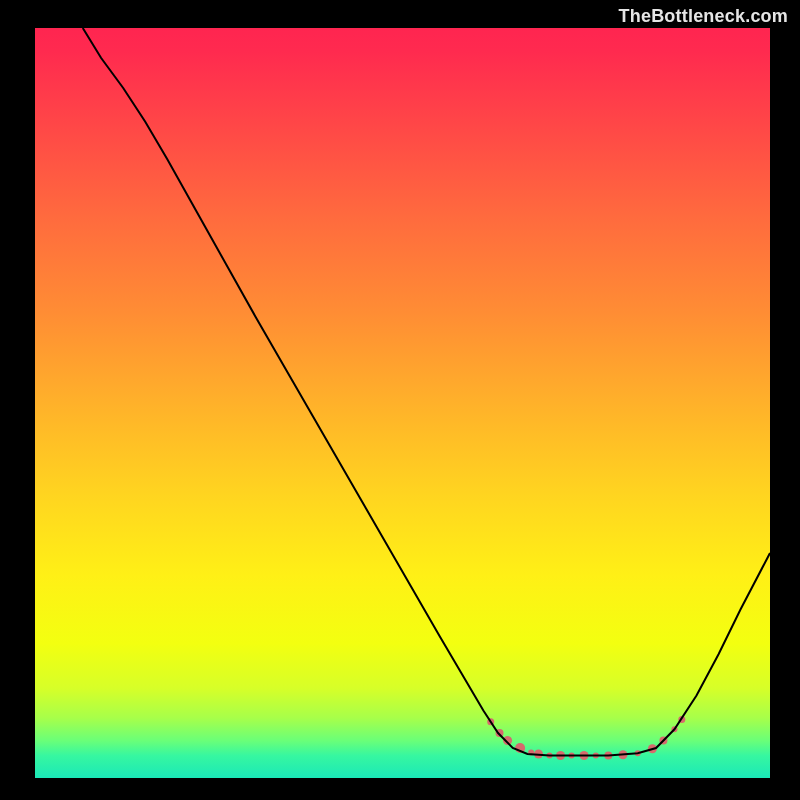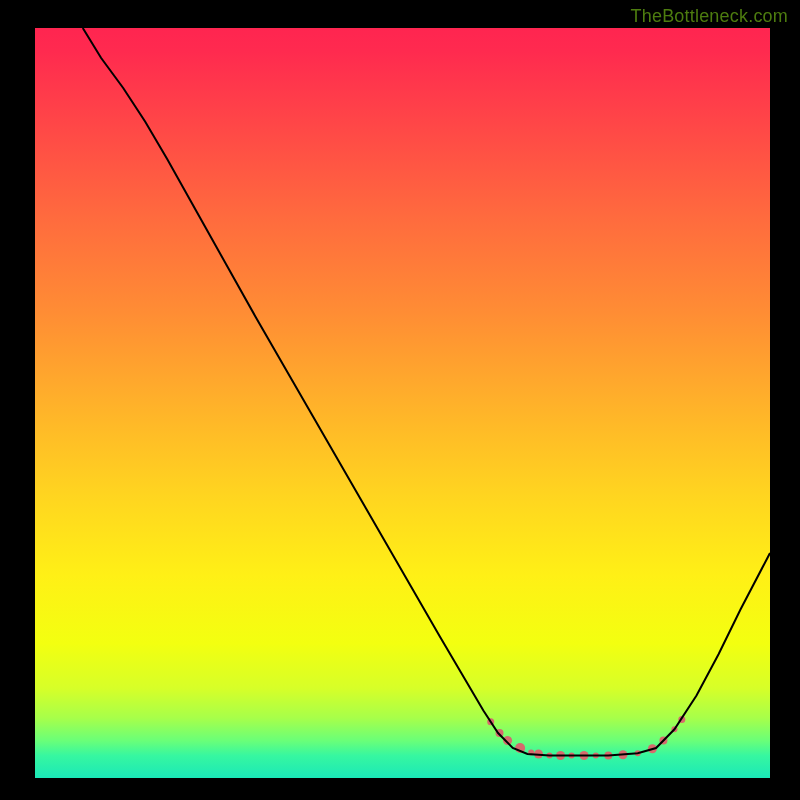--- a/index.html
+++ b/index.html
@@ -14,23 +14,23 @@
   .container {
     position: relative;
     width: 800px;
     height: 800px;
     background: #000;
   }
   .watermark {
     position: absolute;
     top: 6px;
     right: 12px;
-    color: #4d7c0f;
+    color: #e5e5e5;
     font-size: 18px;
-    font-weight: 400;
+    font-weight: 700;
     letter-spacing: 0.2px;
   }
   .plot-area {
     position: absolute;
     left: 35px;
     top: 28px;
     width: 735px;
     height: 750px;
   }
   .plot-area svg {

